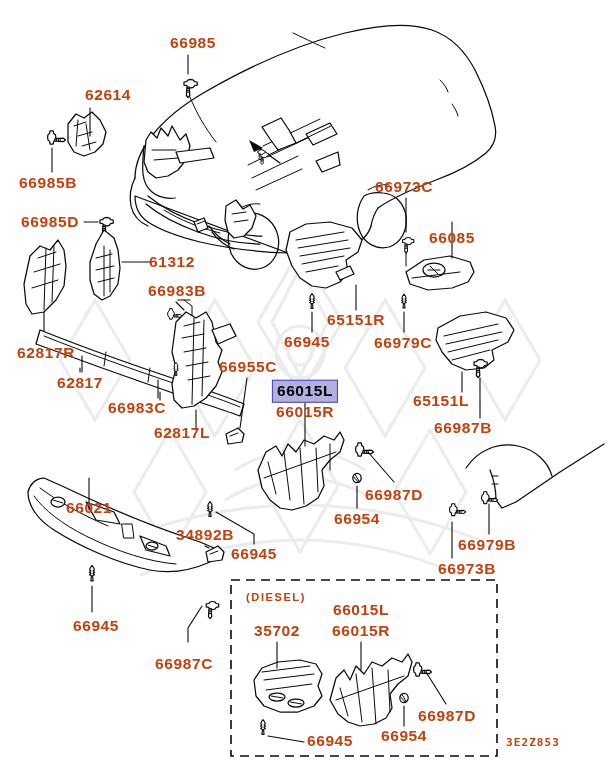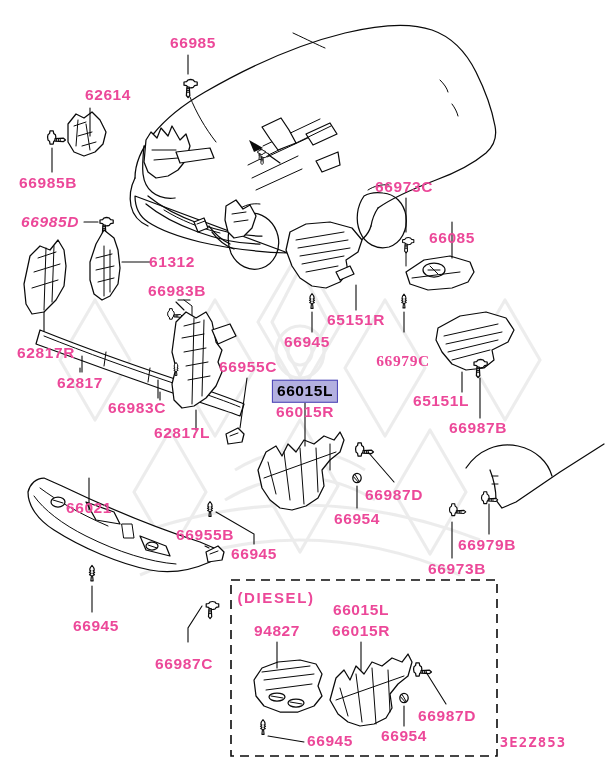--- a/index.html
+++ b/index.html
@@ -18,39 +18,39 @@
     position:absolute;
     left:0; top:0;
     width:609px; height:768px;
   }
   .lbl{
     position:absolute;
     font-family:"Liberation Sans", sans-serif;
     font-size:15.5px;
     font-weight:700;
     letter-spacing:0.6px;
-    color:#ec4899;
+    color:#c2410c;
     white-space:nowrap;
     line-height:1;
     transform:translate(-50%,-50%);
     user-select:none;
   }
   .lbl.hl{
     background:#b3b0e0;
     border:1.5px solid #4a43b5;
     padding:2px 4px 3px 4px;
     color:#000;
   }
   .lbl.diesel{
     letter-spacing:1.6px;
-    font-size:15px;
+    font-size:11px;
   }
   .lbl.code{
     font-family:"DejaVu Sans Mono", monospace;
-    font-size:14px;
+    font-size:11px;
     font-weight:700;
     letter-spacing:1.1px;
   }
 </style>
 </head>
 <body>
 
 <div id="sheet">
 
   <svg id="artwork" viewBox="0 0 609 768">
@@ -439,47 +439,47 @@
           <use href="#boltA"></use>
         </g>
       <path class="ldr" d="M426,672 L446,704"></path>
     </g>
   </svg>
 
   <div id="labels">
       <div class="lbl" style="left: 193px; top: 43px;">66985</div>
       <div class="lbl" style="left: 89px; top: 95px; margin-left: 19px;">62614</div>
       <div class="lbl" style="left: 48px; top: 183px;">66985B</div>
-      <div class="lbl" style="left: 50px; top: 222px; font-style: italic;">66985D</div>
+      <div class="lbl" style="left: 50px; top: 222px;">66985D</div>
       <div class="lbl" style="left: 172px; top: 262px;">61312</div>
       <div class="lbl" style="left: 177px; top: 291px;">66983B</div>
       <div class="lbl" style="left: 46px; top: 353px;">62817R</div>
       <div class="lbl" style="left: 80px; top: 383px;">62817</div>
       <div class="lbl" style="left: 137px; top: 408px;">66983C</div>
       <div class="lbl" style="left: 182px; top: 433px;">62817L</div>
       <div class="lbl" style="left: 248px; top: 367px; text-align: center;">66955C</div>
       <div class="lbl hl" style="left: 305px; top: 391px;">66015L</div>
       <div class="lbl" style="left: 305px; top: 412px;">66015R</div>
       <div class="lbl" style="left: 404px; top: 187px;">66973C</div>
       <div class="lbl" style="left: 452px; top: 210px; margin-top: 28px;">66085</div>
       <div class="lbl" style="left: 356px; top: 320px;">65151R</div>
       <div class="lbl" style="left: 307px; top: 342px;">66945</div>
-      <div class="lbl" style="left: 403px; top: 361px; font-family: Liberation Serif, serif;">66979C</div>
+      <div class="lbl" style="left: 403px; top: 343px;">66979C</div>
       <div class="lbl" style="left: 441px; top: 401px;">65151L</div>
-      <div class="lbl" style="left: 478px; top: 428px;">66987B</div>
+      <div class="lbl" style="left: 463px; top: 428px;">66987B</div>
       <div class="lbl" style="left: 89px; top: 464px; margin-top: 44px;">66021</div>
-      <div class="lbl" style="left: 205px; top: 535px;">66955B</div>
+      <div class="lbl" style="left: 205px; top: 535px;">34892B</div>
       <div class="lbl" style="left: 254px; top: 554px;">66945</div>
       <div class="lbl" style="left: 96px; top: 626px;">66945</div>
       <div class="lbl" style="left: 184px; top: 652px; margin-top: 12px;">66987C</div>
       <div class="lbl" style="left: 357px; top: 519px;">66954</div>
       <div class="lbl" style="left: 394px; top: 495px;">66987D</div>
       <div class="lbl" style="left: 487px; top: 545px;">66979B</div>
-      <div class="lbl" style="left: 457px; top: 569px;">66973B</div>
-      <div class="lbl" style="left: 277px; top: 631px;">94827</div>
+      <div class="lbl" style="left: 467px; top: 569px;">66973B</div>
+      <div class="lbl" style="left: 277px; top: 631px;">35702</div>
       <div class="lbl" style="left: 361px; top: 610px;">66015L</div>
       <div class="lbl" style="left: 361px; top: 631px;">66015R</div>
       <div class="lbl" style="left: 330px; top: 741px;">66945</div>
       <div class="lbl" style="left: 404px; top: 736px;">66954</div>
       <div class="lbl" style="left: 447px; top: 716px;">66987D</div>
     </div>
 
   <div class="lbl diesel" style="left:276px; top:597px;">(DIESEL)</div>
 
   <div class="lbl code" style="left:533px; top:742px;">3E2Z853</div>

